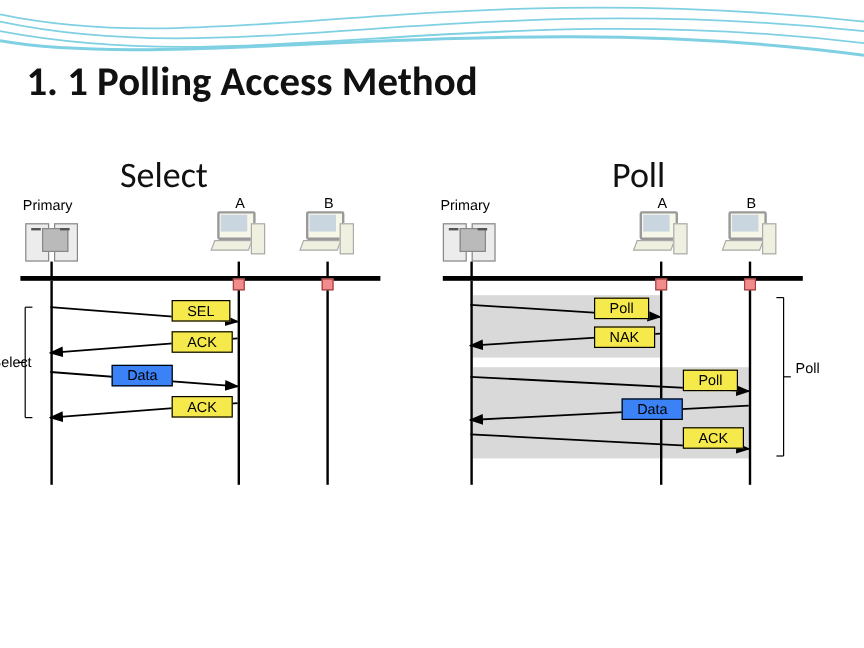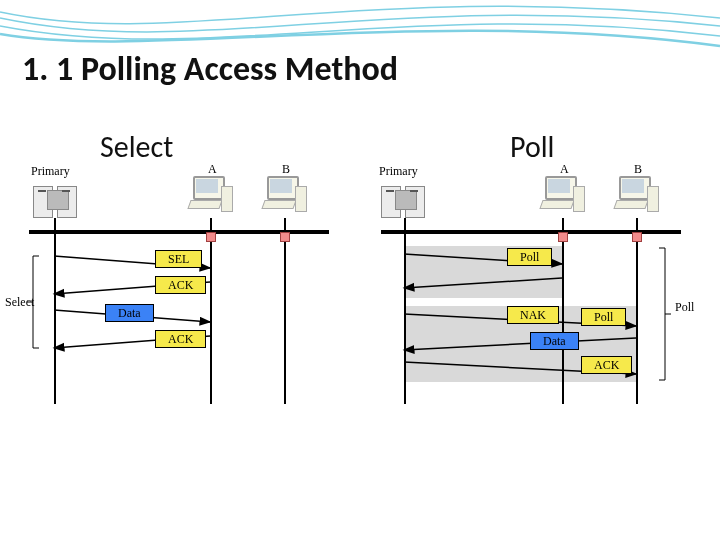--- a/index.html
+++ b/index.html
@@ -29,25 +29,25 @@
   .subheading {
     position: absolute;
     font-size: 30px;
     color: #111;
   }
   .sub-select { left: 100px; top: 128px; }
   .sub-poll   { left: 510px; top: 128px; }
 
   .diagram-area {
     position: absolute;
-    left: 25px;
+    left: 13px;
     top: 170px;
     width: 690px;
     height: 280px;
-    font-family: Liberation Serif, serif;
+    font-family: Liberation Sans, sans-serif;
     font-size: 11px;
     color: #000;
   }
   .diagram-area > div, .diagram-area > svg { position: absolute; }
 
   
   .server {
     width: 44px; height: 40px;
   }
   .server .box1 { position:absolute; left:0;  top:8px; width:18px; height:30px; background:#ececec; border:1px solid #888; }
@@ -231,19 +231,19 @@
     <line x1="611" y1="168" x2="379" y2="180" stroke="#000" stroke-width="1.5" marker-end="url(#ahR)"></line>
     <line x1="379" y1="192" x2="611" y2="204" stroke="#000" stroke-width="1.5" marker-end="url(#ahR)"></line>
 
     <line x1="640" y1="78" x2="640" y2="210" stroke="#000" stroke-width="1"></line>
     <line x1="634" y1="78" x2="640" y2="78" stroke="#000" stroke-width="1"></line>
     <line x1="634" y1="210" x2="640" y2="210" stroke="#000" stroke-width="1"></line>
     <line x1="640" y1="144" x2="646" y2="144" stroke="#000" stroke-width="1"></line>
   </svg>
 
   <div class="tag" style="left:482px; top:78px;">Poll</div>
-  <div class="tag" style="left:482px; top:102px;margin-top:34px;">NAK</div>
+  <div class="tag" style="left:482px; top:102px;">NAK</div>
 
   <div class="tag" style="left:556px; top:138px;">Poll</div>
   <div class="tag blue" style="left:505px; top:162px;">Data</div>
   <div class="tag" style="left:556px; top:186px;">ACK</div>
 
 </div>
 
 </body></html>

